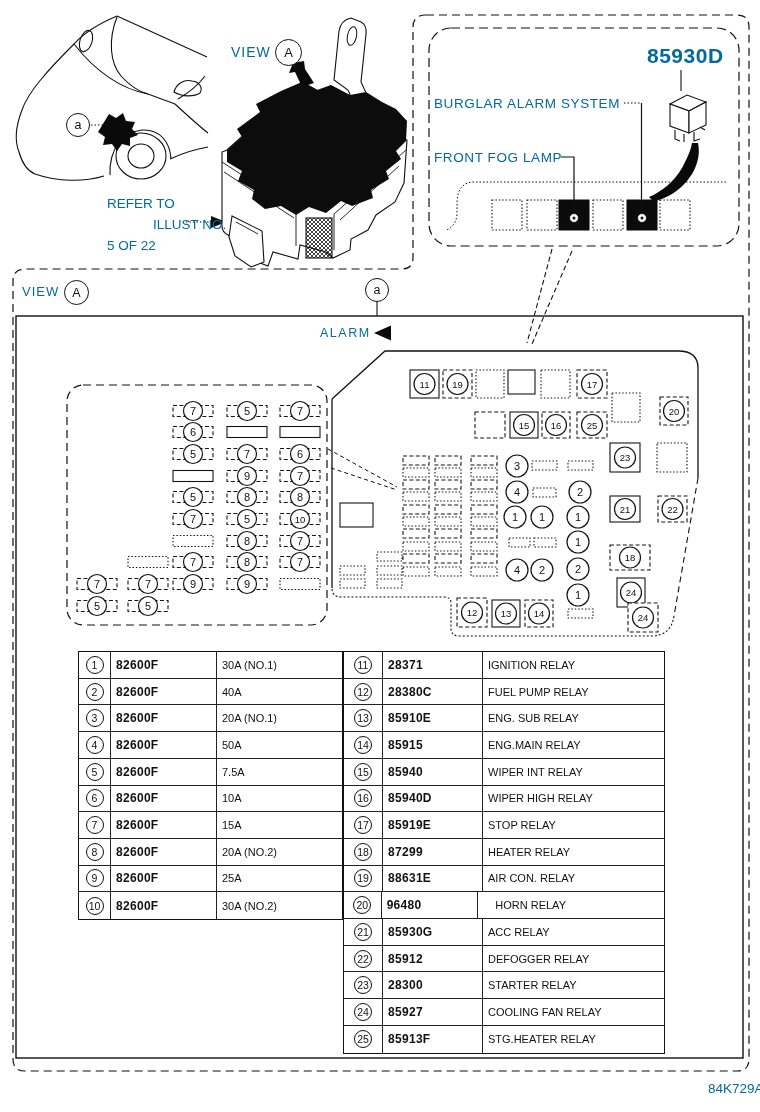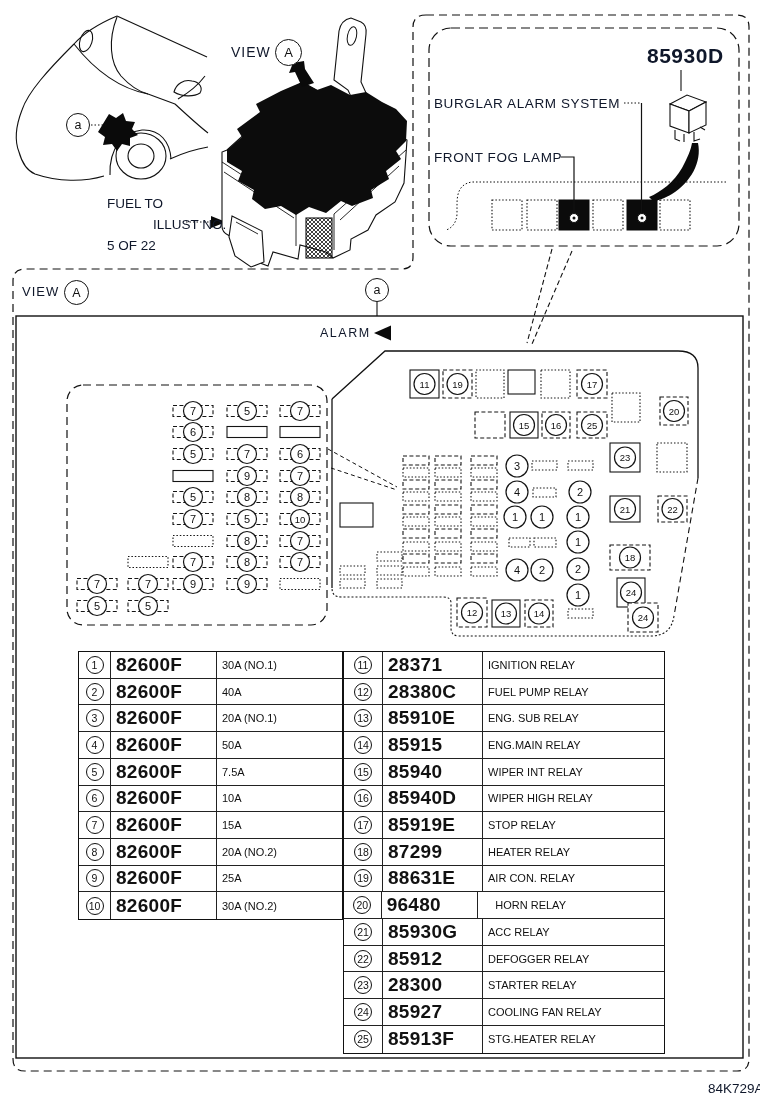--- a/index.html
+++ b/index.html
@@ -1,30 +1,30 @@
 <!DOCTYPE html>
 <html><head>
 <meta charset="utf-8">
 <style>
   html,body{margin:0;padding:0;background:#fff;}
   .page{position:relative;width:760px;height:1112px;background:#fff;overflow:hidden;
         font-family:"Liberation Sans",sans-serif;color:#111;}
   svg{position:absolute;left:0;top:0;}
-  .lbl{position:absolute;white-space:nowrap;color:#0f172a;}
+  .lbl{position:absolute;white-space:nowrap;color:#0369a1;}
   .circle-letter{position:absolute;border:1.4px solid #111;border-radius:50%;
         display:flex;align-items:center;justify-content:center;background:#fff;box-sizing:border-box;}
   .tbl{position:absolute;border:1.6px solid #111;box-sizing:border-box;background:#fff;}
   .trow{display:flex;border-bottom:1px solid #222;box-sizing:border-box;align-items:stretch;height:26.71px;}
   .trow:last-child{border-bottom:none;}
   .tcell{display:flex;align-items:center;box-sizing:border-box;border-right:1px solid #222;overflow:hidden;}
   .tcell:last-child{border-right:none;}
   .ccell{justify-content:center;}
   .circ{width:18px;height:18px;border:1.2px solid #111;border-radius:50%;display:flex;
         align-items:center;justify-content:center;font-size:10.5px;background:#fff;box-sizing:border-box;}
-  .part{font-weight:bold;font-size:19px;padding-left:5px;letter-spacing:.3px;}
+  .part{font-weight:bold;font-size:12px;padding-left:5px;letter-spacing:.3px;}
   .desc{font-size:11px;padding-left:5px;}
 </style>
 </head>
 <body>
 
 <div class="page">
 
 <svg width="760" height="1112" viewBox="0 0 760 1112">
   <defs>
     <pattern id="xh" width="4" height="4" patternUnits="userSpaceOnUse">
@@ -315,21 +315,21 @@
         <circle cx="578" cy="569" r="11" fill="#fff" stroke="#141414" stroke-width="1.2"></circle>
         <text x="578" y="572.7" text-anchor="middle" font-family="&quot;Liberation Sans&quot;,sans-serif" font-size="11" fill="#111">2</text>
         <circle cx="578" cy="595" r="11" fill="#fff" stroke="#141414" stroke-width="1.2"></circle>
         <text x="578" y="598.7" text-anchor="middle" font-family="&quot;Liberation Sans&quot;,sans-serif" font-size="11" fill="#111">1</text>
       </g>
 </svg>
 
 <div class="lbl" style="left:231px;top:44px;font-size:14px;letter-spacing:1px;">VIEW</div>
 <div class="circle-letter" style="left:275px;top:39px;width:27px;height:27px;font-size:13px;">A</div>
 <div class="circle-letter" style="left:66px;top:113px;width:24px;height:24px;font-size:12.5px;">a</div>
-<div class="lbl" style="left:107px;top:196px;font-size:13.5px;">FUEL TO</div>
+<div class="lbl" style="left:107px;top:196px;font-size:13.5px;">REFER TO</div>
 <div class="lbl" style="left:107px;top:217px;font-size:13.5px;margin-left:46px;">ILLUST NO.</div>
 <div class="lbl" style="left:107px;top:238px;font-size:13.5px;">5 OF 22</div>
 
 <div class="lbl" style="left:647px;top:44px;font-size:21px;font-weight:bold;letter-spacing:.5px;">85930D</div>
 <div class="lbl" style="left:434px;top:96px;font-size:13.5px;letter-spacing:.6px;">BURGLAR ALARM SYSTEM</div>
 <div class="lbl" style="left:434px;top:150px;font-size:13.5px;letter-spacing:.6px;">FRONT FOG LAMP</div>
 
 <div class="lbl" style="left:22px;top:284px;font-size:13px;letter-spacing:1px;">VIEW</div>
 <div class="circle-letter" style="left:64px;top:280px;width:25px;height:25px;font-size:12.5px;">A</div>
 <div class="circle-letter" style="left:365px;top:278px;width:24px;height:24px;font-size:12.5px;">a</div>

